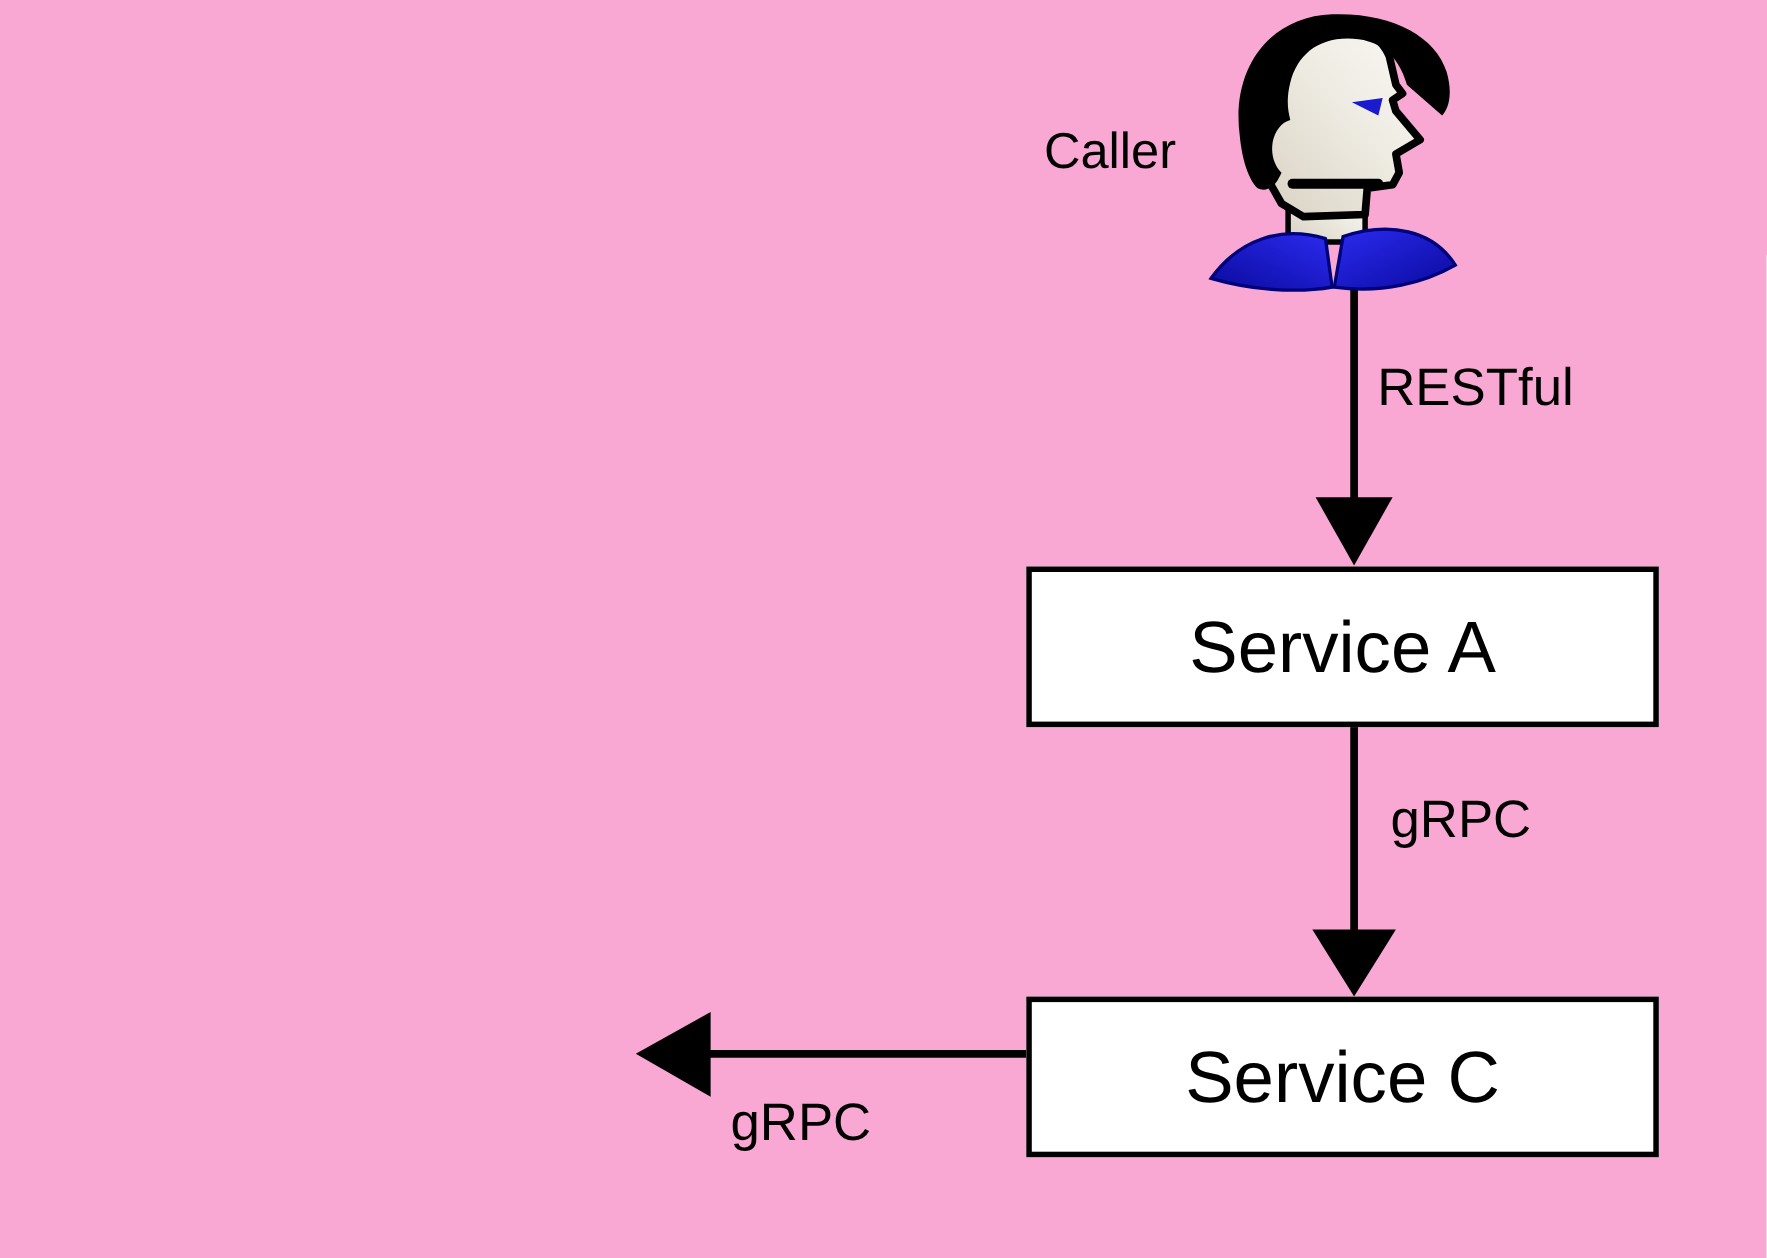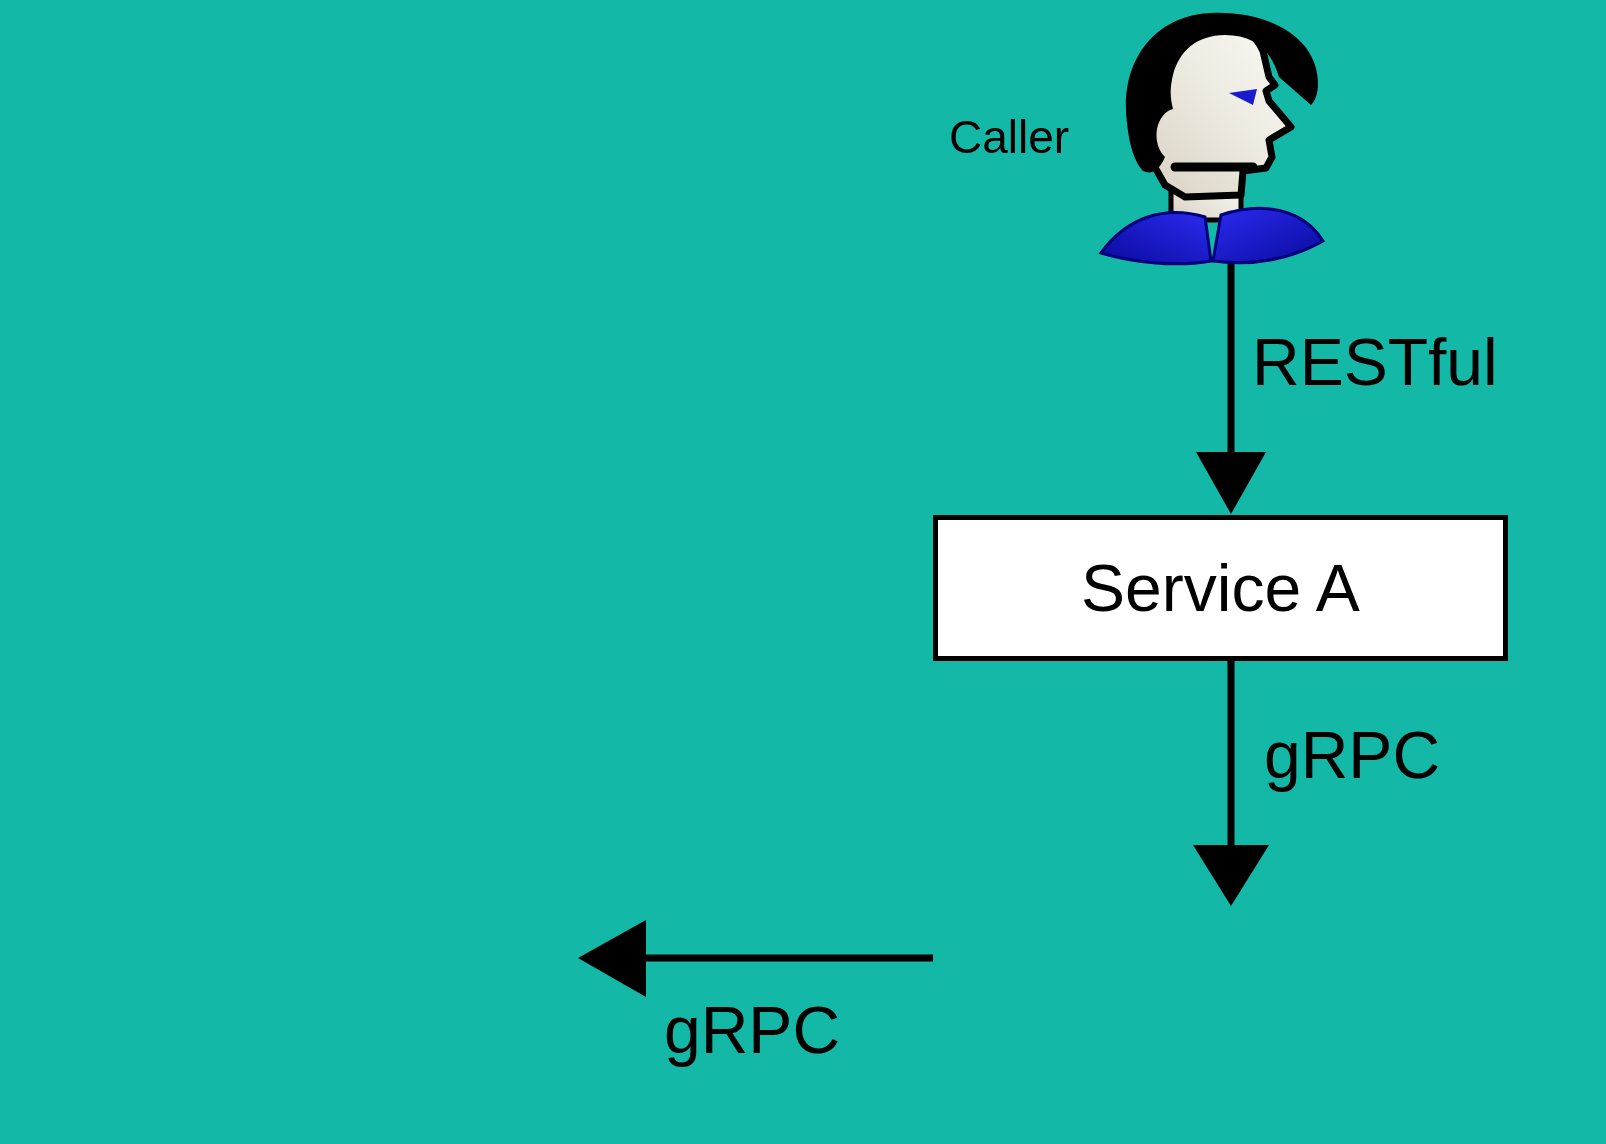--- a/index.html
+++ b/index.html
@@ -8,21 +8,21 @@
     background: #ffffff;
   }
   body {
     font-family: "Liberation Sans", sans-serif;
     color: #000000;
   }
   #canvas {
     position: relative;
     width: 1606px;
     height: 1144px;
-    background: #14b8a6;
+    background: #f9a8d4;
     overflow: hidden;
   }
   .diagram-svg {
     position: absolute;
     left: 0;
     top: 0;
     width: 1606px;
     height: 1144px;
   }
   .node-box {
@@ -38,21 +38,21 @@
     font-family: "Liberation Sans", sans-serif;
     font-size: 66px;
     line-height: 1;
     color: #000000;
     white-space: nowrap;
     font-weight: 400;
   }
   .edge-label {
     position: absolute;
     font-family: "Liberation Sans", sans-serif;
-    font-size: 66px;
+    font-size: 48px;
     line-height: 1;
     color: #000000;
     white-space: nowrap;
     font-weight: 400;
   }
   .actor-label {
     position: absolute;
     font-family: "Liberation Sans", sans-serif;
     font-size: 46px;
     line-height: 1;
@@ -152,20 +152,23 @@
       <path d="M230 236 C210 204, 170 196, 128 210 L120 256 C164 262, 202 252, 230 236 Z" fill="url(#collarGradR)" stroke="#00007a" stroke-width="3"></path>
     </svg>
   </div>
 
   <div class="actor-label" id="label-caller">Caller</div>
 
   <div class="node-box" id="box-service-a">
     <span class="node-label">Service A</span>
   </div>
 
+  <div class="node-box" id="box-service-c">
+    <span class="node-label">Service C</span>
+  </div>
 
 
   <div class="edge-label" id="label-restful">RESTful</div>
 
   <div class="edge-label" id="label-grpc-ac">gRPC</div>
 
   <div class="edge-label" id="label-grpc-cb">gRPC</div>
 
 </div>
 

